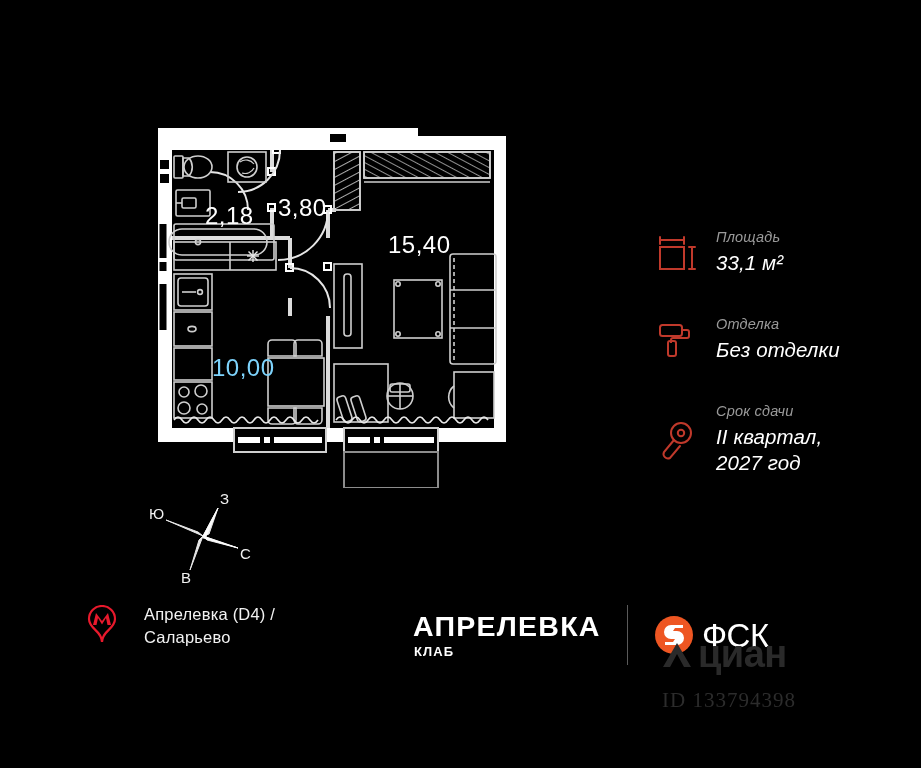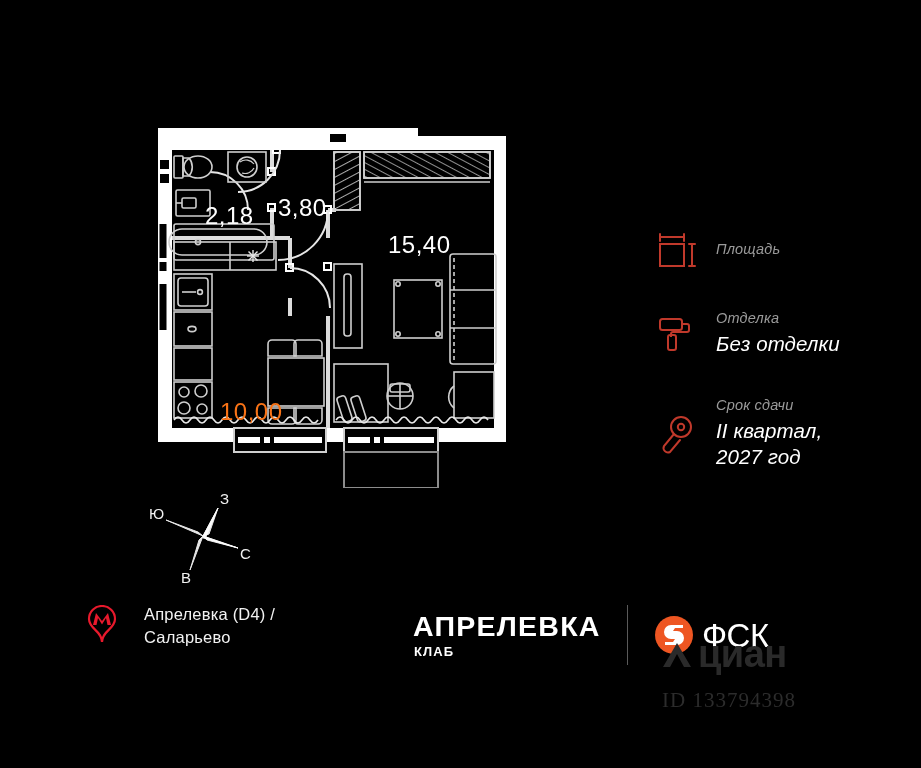--- a/index.html
+++ b/index.html
@@ -420,20 +420,21 @@
             <line x1="26" y1="2" x2="26" y2="9"></line>
             <rect x="2" y="12" width="24" height="22"></rect>
             <line x1="34" y1="12" x2="34" y2="34"></line>
             <line x1="31" y1="12" x2="37" y2="12"></line>
             <line x1="31" y1="34" x2="37" y2="34"></line>
           </g>
         </svg>
       </div>
       <div class="info-txt">
         <div class="info-label">Площадь</div>
+        <div class="info-value">33,1 м²</div>
       </div>
     </div>
 
     <div class="info-item">
       <div class="info-ico">
         <svg width="40" height="38" viewBox="0 0 40 38" xmlns="http://www.w3.org/2000/svg">
           <g stroke="#c0392b" stroke-width="2" fill="none" stroke-linejoin="round">
             <rect x="2" y="3" width="22" height="11" rx="2.5"></rect>
             <path d="M24 8 h5 a2 2 0 0 1 2 2 v4 a2 2 0 0 1 -2 2 h-14 a2 2 0 0 0 -2 2 v3"></path>
             <rect x="10" y="19" width="8" height="15" rx="2"></rect>
@@ -462,16 +463,16 @@
 2027 год</div>
       </div>
     </div>
 
   </div>
 
   <div>
     <div style="position:absolute; left:205px; top:202px; font-size:24px; color:#ffffff; letter-spacing:0.5px;">2,18</div>
     <div style="position:absolute; left:278px; top:194px; font-size:24px; color:#ffffff; letter-spacing:0.5px;">3,80</div>
     <div style="position:absolute; left:388px; top:231px; font-size:24px; color:#ffffff; letter-spacing:0.5px;">15,40</div>
-    <div style="position:absolute; left:220px; top:354px; font-size:24px; color:#f97316; letter-spacing:0.5px;margin-top:44px;">10,00</div>
+    <div style="position:absolute; left:212px; top:354px; font-size:24px; color:#7dd3fc; letter-spacing:0.5px;">10,00</div>
   </div>
 
 </div>
 
 </body></html>

